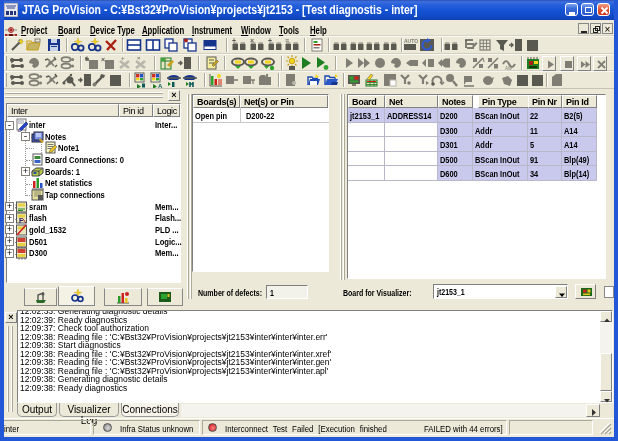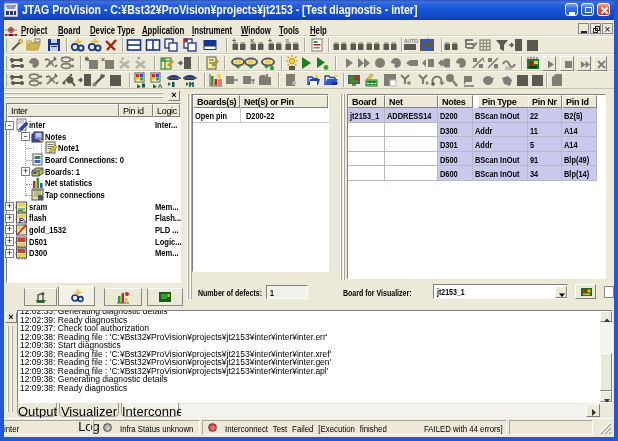--- a/index.html
+++ b/index.html
@@ -22,21 +22,21 @@
 .tt{position:absolute;font-size:9.5px;font-weight:bold;white-space:nowrap;color:#000;transform:scaleX(.8);transform-origin:0 0}
 .ct{position:absolute;font-size:9.5px;font-weight:bold;white-space:nowrap;color:#000;transform:scaleX(.78);transform-origin:0 0}
 .lbl{position:absolute;font-size:9px;font-weight:bold;white-space:nowrap;color:#000;transform:scaleX(.78);transform-origin:0 0}
 .cell{position:absolute;border-right:1px solid #b8b8c8;border-bottom:1px solid #b8b8c8}
 .expb{position:absolute;width:9px;height:9px;background:#fff;border:1px solid #848078}
 .pm{position:absolute;left:0;top:-3px;width:7px;text-align:center;font-size:9px;line-height:14px;color:#000}
 .expb .pm{font-family:"Liberation Mono",monospace}
 .ltab{position:absolute;top:288px;height:18px;background:#ece9d8;border:1px solid #888;border-top:1px solid #fff;text-align:center;padding-top:1px}
 .tabact{top:286px;height:20px;background:#f4f2e4}
 .log{position:absolute;left:2px;top:-4px;font-size:8.5px;line-height:8.55px;white-space:nowrap;color:#000;transform:scaleX(1);transform-origin:0 0}
-.btab{position:absolute;top:403px;height:14px;background:#ece9d8;border:1px solid #999;border-top:none;border-radius:0 0 5px 5px;font-size:13px;text-align:center;padding-top:1px;color:#000}
+.btab{position:absolute;top:403px;height:14px;background:#ece9d8;border:1px solid #999;border-top:none;border-radius:0 0 5px 5px;font-size:10px;text-align:center;padding-top:1px;color:#000}
 .btaba{background:#f6f4ea}
 .ssec{position:absolute;top:420px;height:15px;border:1px solid;border-color:#aca899 #fff #fff #aca899}
 .st{position:absolute;top:423.5px;font-size:8.5px;white-space:nowrap;color:#000;transform:scaleX(.92);transform-origin:0 0}
 
 .dot{position:absolute}
 .sball{position:absolute;top:423px;width:9px;height:9px;border-radius:50%;border:1px solid #555}
 </style></head><body>
 <div class="frame"></div>
 <div class="titlebar">
     <div class="appic"><svg width="14" height="14" viewBox="0 0 14 14">
@@ -795,21 +795,21 @@
 <div style="position:absolute;left:600px;top:311px;width:12px;height:91px;background:#f4f3ee"></div>
 <div class="box3d" style="left:600px;top:311px;width:12px;height:11px"><svg width="12" height="11">
       <path d="M3 7 6 3.5 9 7Z" fill="#333"></path>
     </svg></div>
 <div class="box3d" style="left:600px;top:391px;width:12px;height:11px"><svg width="12" height="11">
       <path d="M3 4 6 7.5 9 4Z" fill="#333"></path>
     </svg></div>
 <div class="box3d" style="left:600px;top:353px;width:12px;height:38px"></div>
 <span class="btab" style="left:17px;width:40px">Output</span>
 <span class="btab" style="left:59px;width:60px">Visualizer Log</span>
-<span class="btab btaba" style="left:121px;width:58px">Interconnect</span>
+<span class="btab btaba" style="left:121px;width:58px">Connections</span>
 <div style="position:absolute;left:181px;top:404px;width:405px;height:13px;background:#f4f3ee"></div>
 <div class="box3d" style="left:586px;top:404px;width:14px;height:13px"><svg width="14" height="13">
       <path d="M5 3 9 6.5 5 10Z" fill="#333"></path>
     </svg></div>
 <div style="position:absolute;left:0px;top:418px;width:618px;height:1px;background:#fff"></div>
 <div class="ssec" style="left:2px;width:89px"></div>
 <div class="ssec" style="left:93px;width:107px"></div>
 <div class="ssec" style="left:202px;width:305px"></div>
 <div class="ssec" style="left:509px;width:84px"></div>
 <span class="st" style="left:4px">inter</span>

